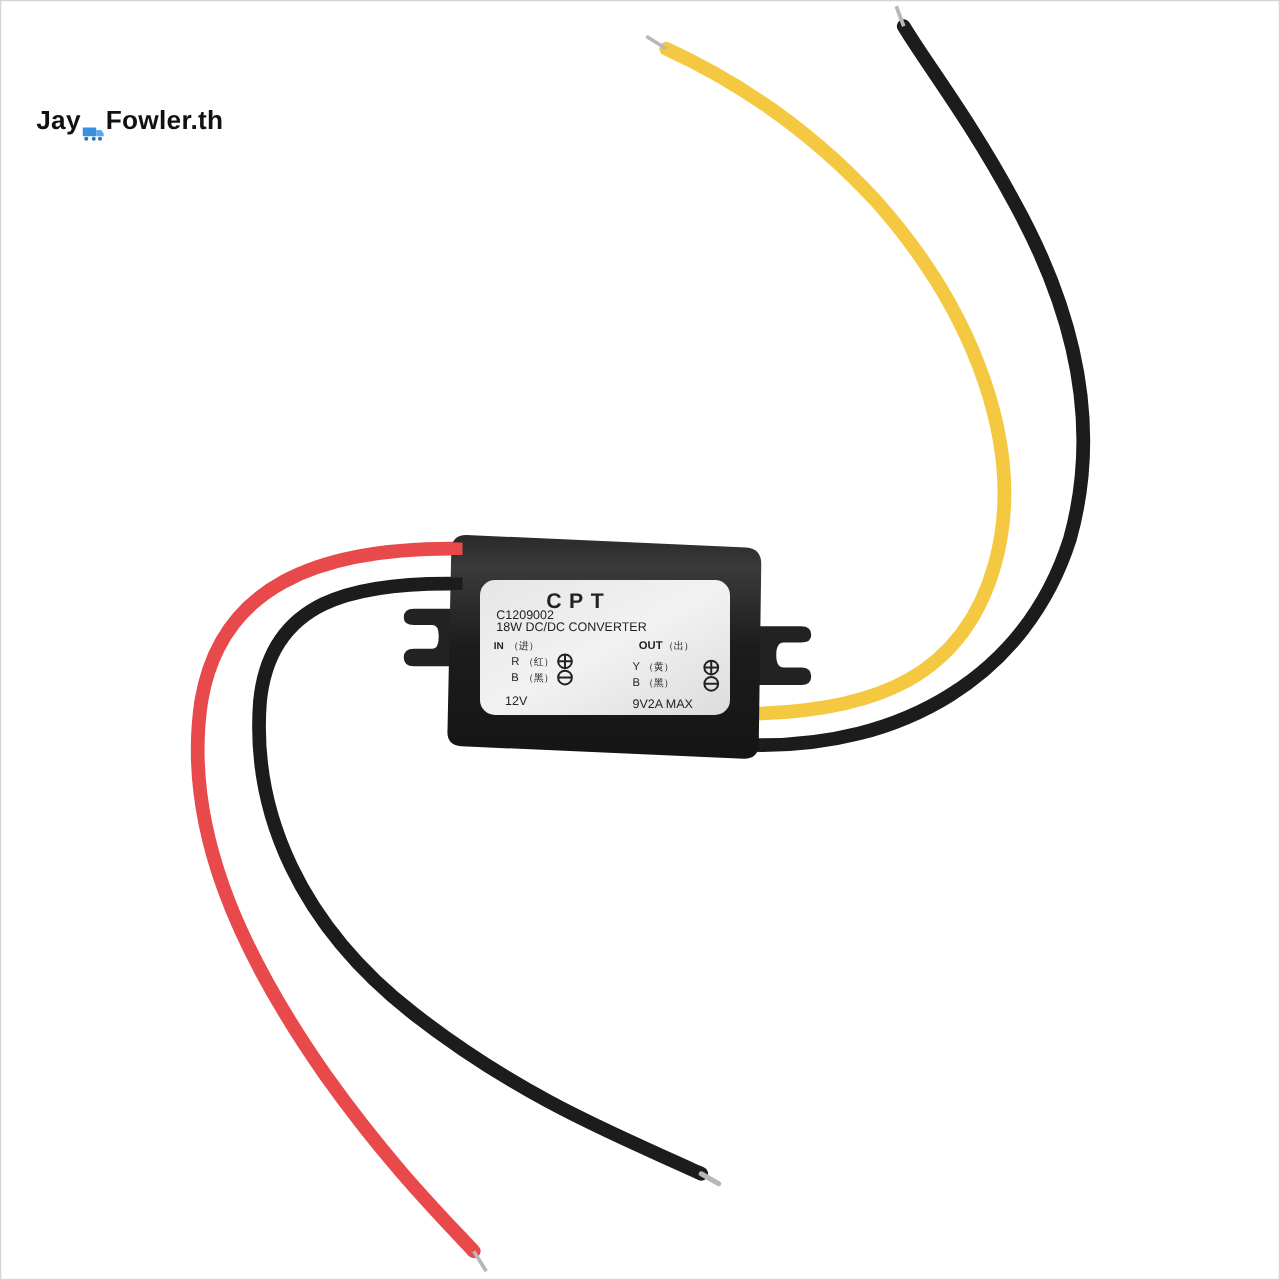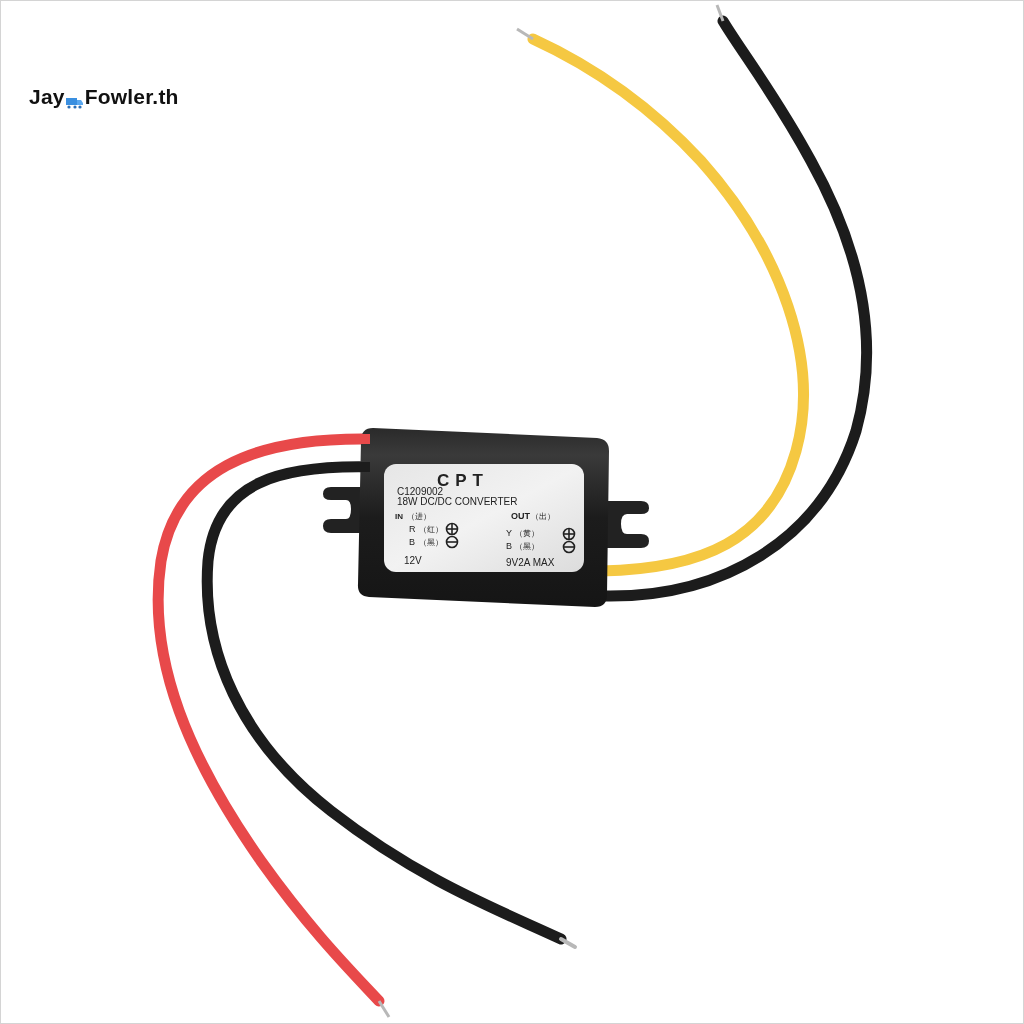--- a/index.html
+++ b/index.html
@@ -16,21 +16,21 @@
       position: absolute;
       left: 28px;
       top: 84px;
       font-family: "Liberation Sans", sans-serif;
       font-weight: bold;
       font-size: 21px;
       color: #111111;
       letter-spacing: 0.2px;
       white-space: nowrap;
       display: flex;
-      align-items: center;
+      align-items: flex-end;
     }
     .watermark .truck {
       display: inline-block;
       width: 18px;
       height: 12px;
       margin: 0 1px 2px 1px;
       position: relative;
     }
     .photo {
       position: absolute;

